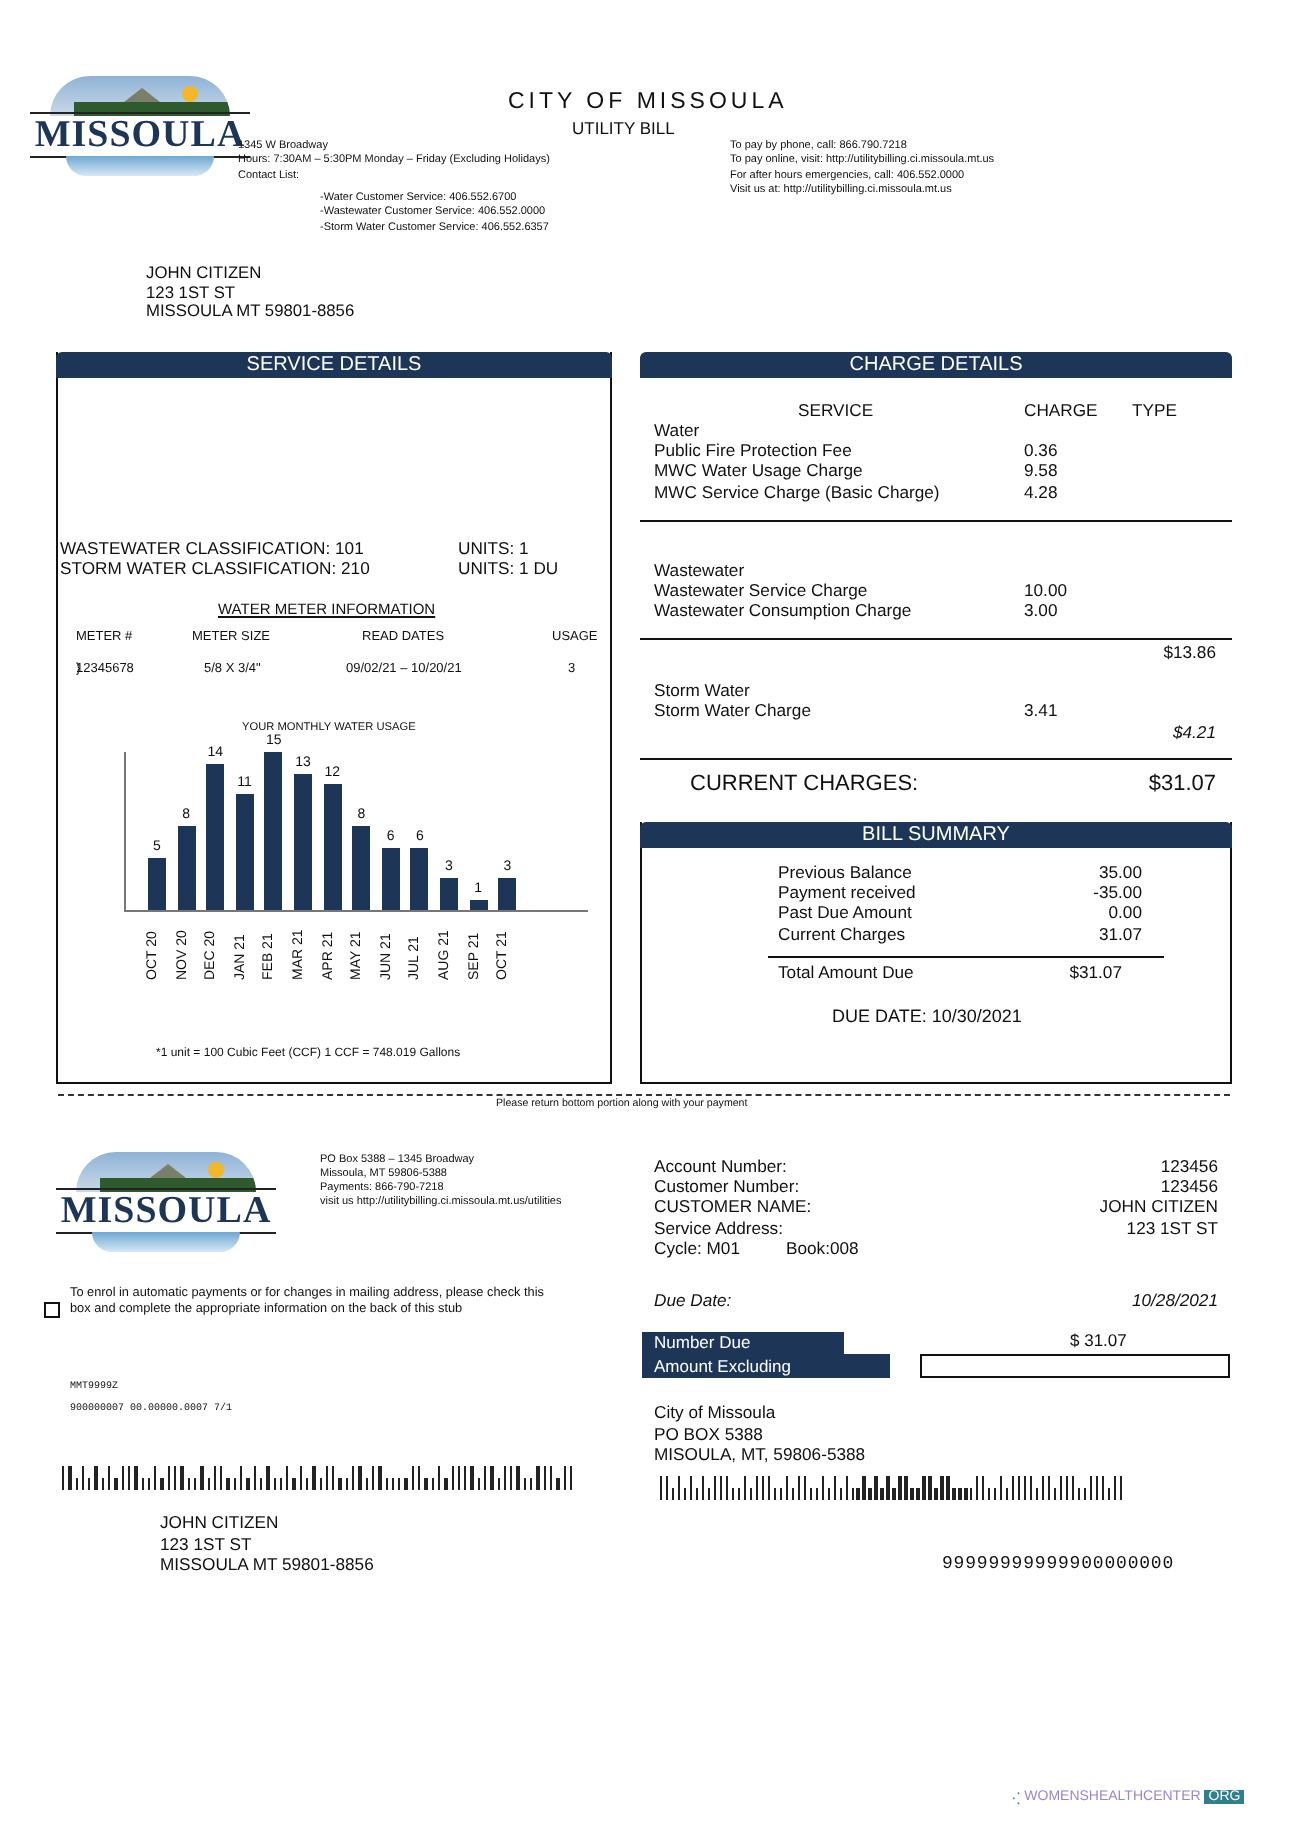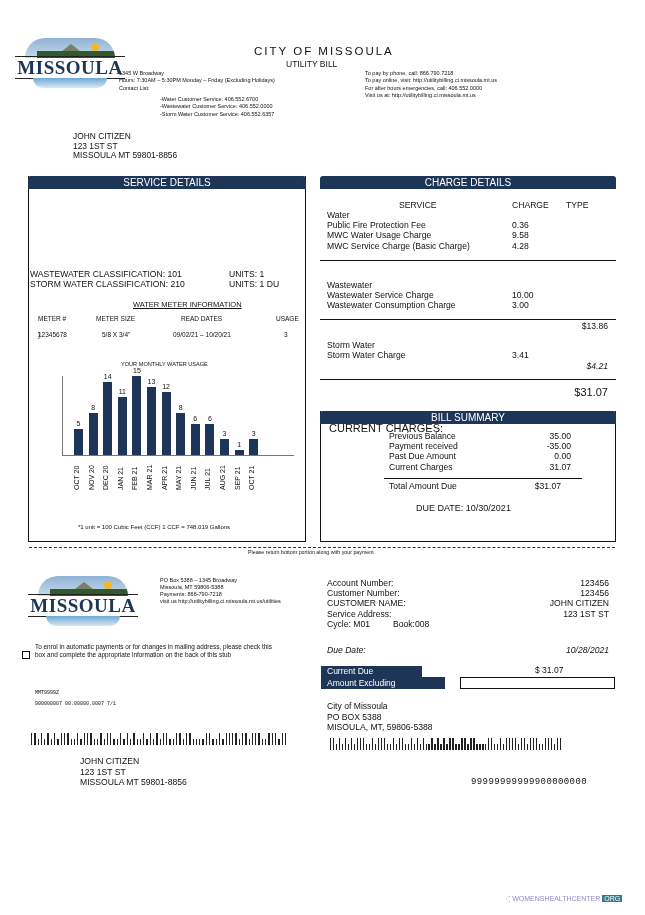--- a/index.html
+++ b/index.html
@@ -70,21 +70,21 @@
   <div class="txt9" style="position:absolute; left:1px; top:93px; width:260px;">
     <div class="row">
         <span style="width:199px">WASTEWATER CLASSIFICATION: 101</span>
         <span>UNITS:  1</span>
       </div>
     <div class="row">
         <span style="width:199px">STORM WATER CLASSIFICATION: 210</span>
         <span>UNITS:  1 DU</span>
       </div>
   </div>
-  <div style="position:absolute; left:80px; top:124px; font-size:7.5px; text-decoration:underline;margin-left:24px;">WATER METER INFORMATION</div>
+  <div style="position:absolute; left:80px; top:124px; font-size:7.5px; text-decoration:underline;">WATER METER INFORMATION</div>
   <div style="position:absolute; left:9px; top:139px; width:262px; font-size:6.5px;">
     <span class="abs" style="left:0">METER #</span>
     <span class="abs" style="left:58px">METER SIZE</span>
     <span class="abs" style="left:143px">READ DATES</span>
     <span class="abs" style="left:238px">USAGE</span>
   </div>
   <div style="position:absolute; left:9px; top:155px; width:262px; font-size:6.5px;">
     <span class="abs" style="left:0">12345678</span>
     <span class="abs" style="left:64px">5/8 X 3/4"</span>
     <span class="abs" style="left:135px">09/02/21 – 10/20/21</span>
@@ -181,21 +181,21 @@
 
   <div class="txt9" style="position:absolute; left:7px; top:164px; width:289px;">
     <div>Storm Water</div>
     <div class="row">
         <span style="width:185px">Storm Water Charge</span>
         <span>3.41</span>
       </div>
   </div>
   <div class="txt9" style="position:absolute; right:8px; top:185px;font-style:italic;">$4.21</div>
   <div style="position:absolute; left:0; top:203px; width:296px; border-top:1.6px solid #111;"></div>
-  <div style="position:absolute; left:9px; top:210px; font-size:11px;margin-top:36px;">CURRENT CHARGES:</div>
+  <div style="position:absolute; left:25px; top:210px; font-size:11px;">CURRENT CHARGES:</div>
   <div style="position:absolute; right:8px; top:210px; font-size:11px;">$31.07</div>
 </div>
 
 <div class="abs" style="left:320px; top:411px; width:296px; height:131px; border:1.3px solid #111; border-top:none;">
   <div class="sec-head navy" style="margin-left:-1px; margin-right:-1px;">BILL SUMMARY</div>
   <div class="txt9" style="position:absolute; left:68px; top:20px; width:182px;">
     <div class="row">
         <span style="flex:1">Previous Balance</span>
         <span>35.00</span>
       </div>
@@ -268,21 +268,21 @@
       <span>Book:008</span>
     </div>
 </div>
 <div class="abs txt9" style="left:327px; top:645px; width:282px;font-style:italic;">
   <div class="row">
       <span style="flex:1">Due Date:</span>
       <span>10/28/2021</span>
     </div>
 </div>
 
-<div class="abs navy" style="left:321px; top:666px; width:101px; height:11px; font-size:8.5px; line-height:11px; padding-left:6px;">Current Due</div>
+<div class="abs navy" style="left:321px; top:666px; width:101px; height:11px; font-size:8.5px; line-height:11px; padding-left:6px;">Number Due</div>
 <div class="abs" style="left:535px; top:665px; font-size:8.5px;">$ 31.07</div>
 <div class="abs navy" style="left:321px; top:677px; width:124px; height:12px; font-size:8.5px; line-height:12px; padding-left:6px;">Amount Excluding</div>
 <div class="abs" style="left:460px; top:677px; width:155px; height:12px; border:1px solid #111;"></div>
 
 <div class="abs" style="left:35px; top:690px; font-family:'Liberation Mono', monospace; font-size:5px;">MMT9999Z</div>
 <div class="abs" style="left:35px; top:701px; font-family:'Liberation Mono', monospace; font-size:5px;">900000007 00.00000.0007  7/1</div>
 
 <div class="abs barcode" id="barcode1" style="left:31px; top:733px;">
     <span style="height: 12px; align-self: flex-end;"></span>
     <span style="height: 12px; align-self: flex-end;"></span>

